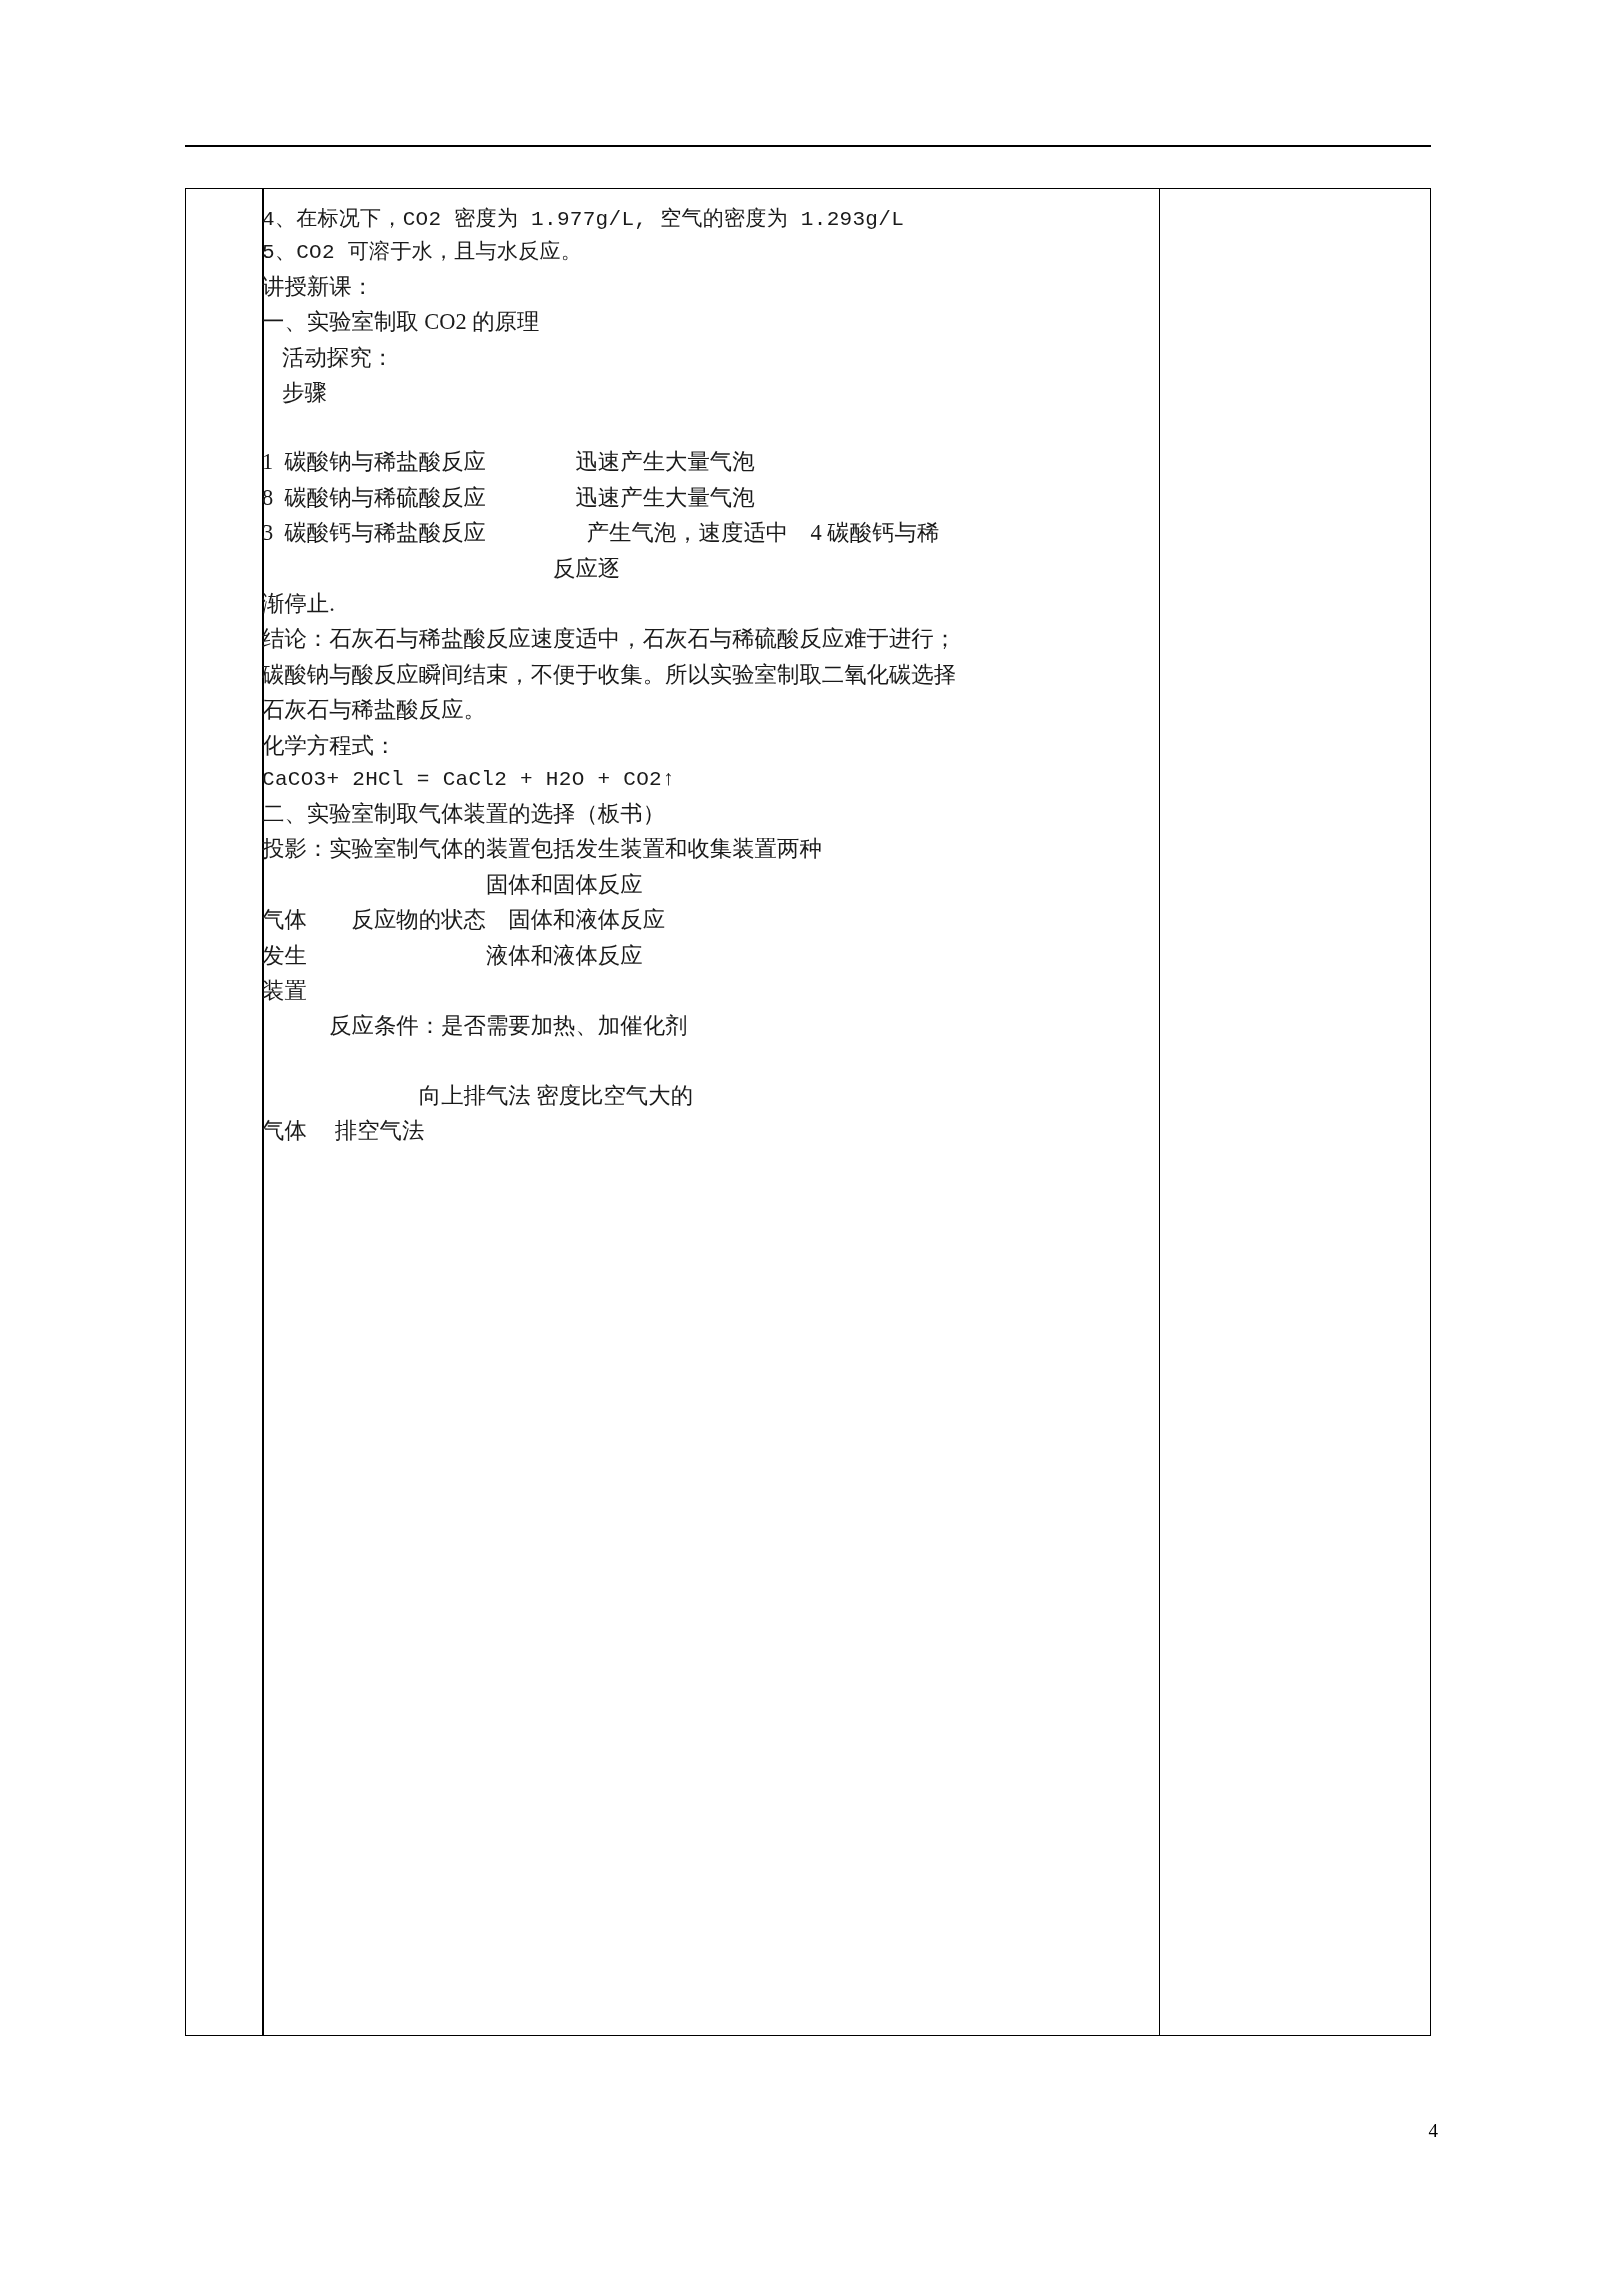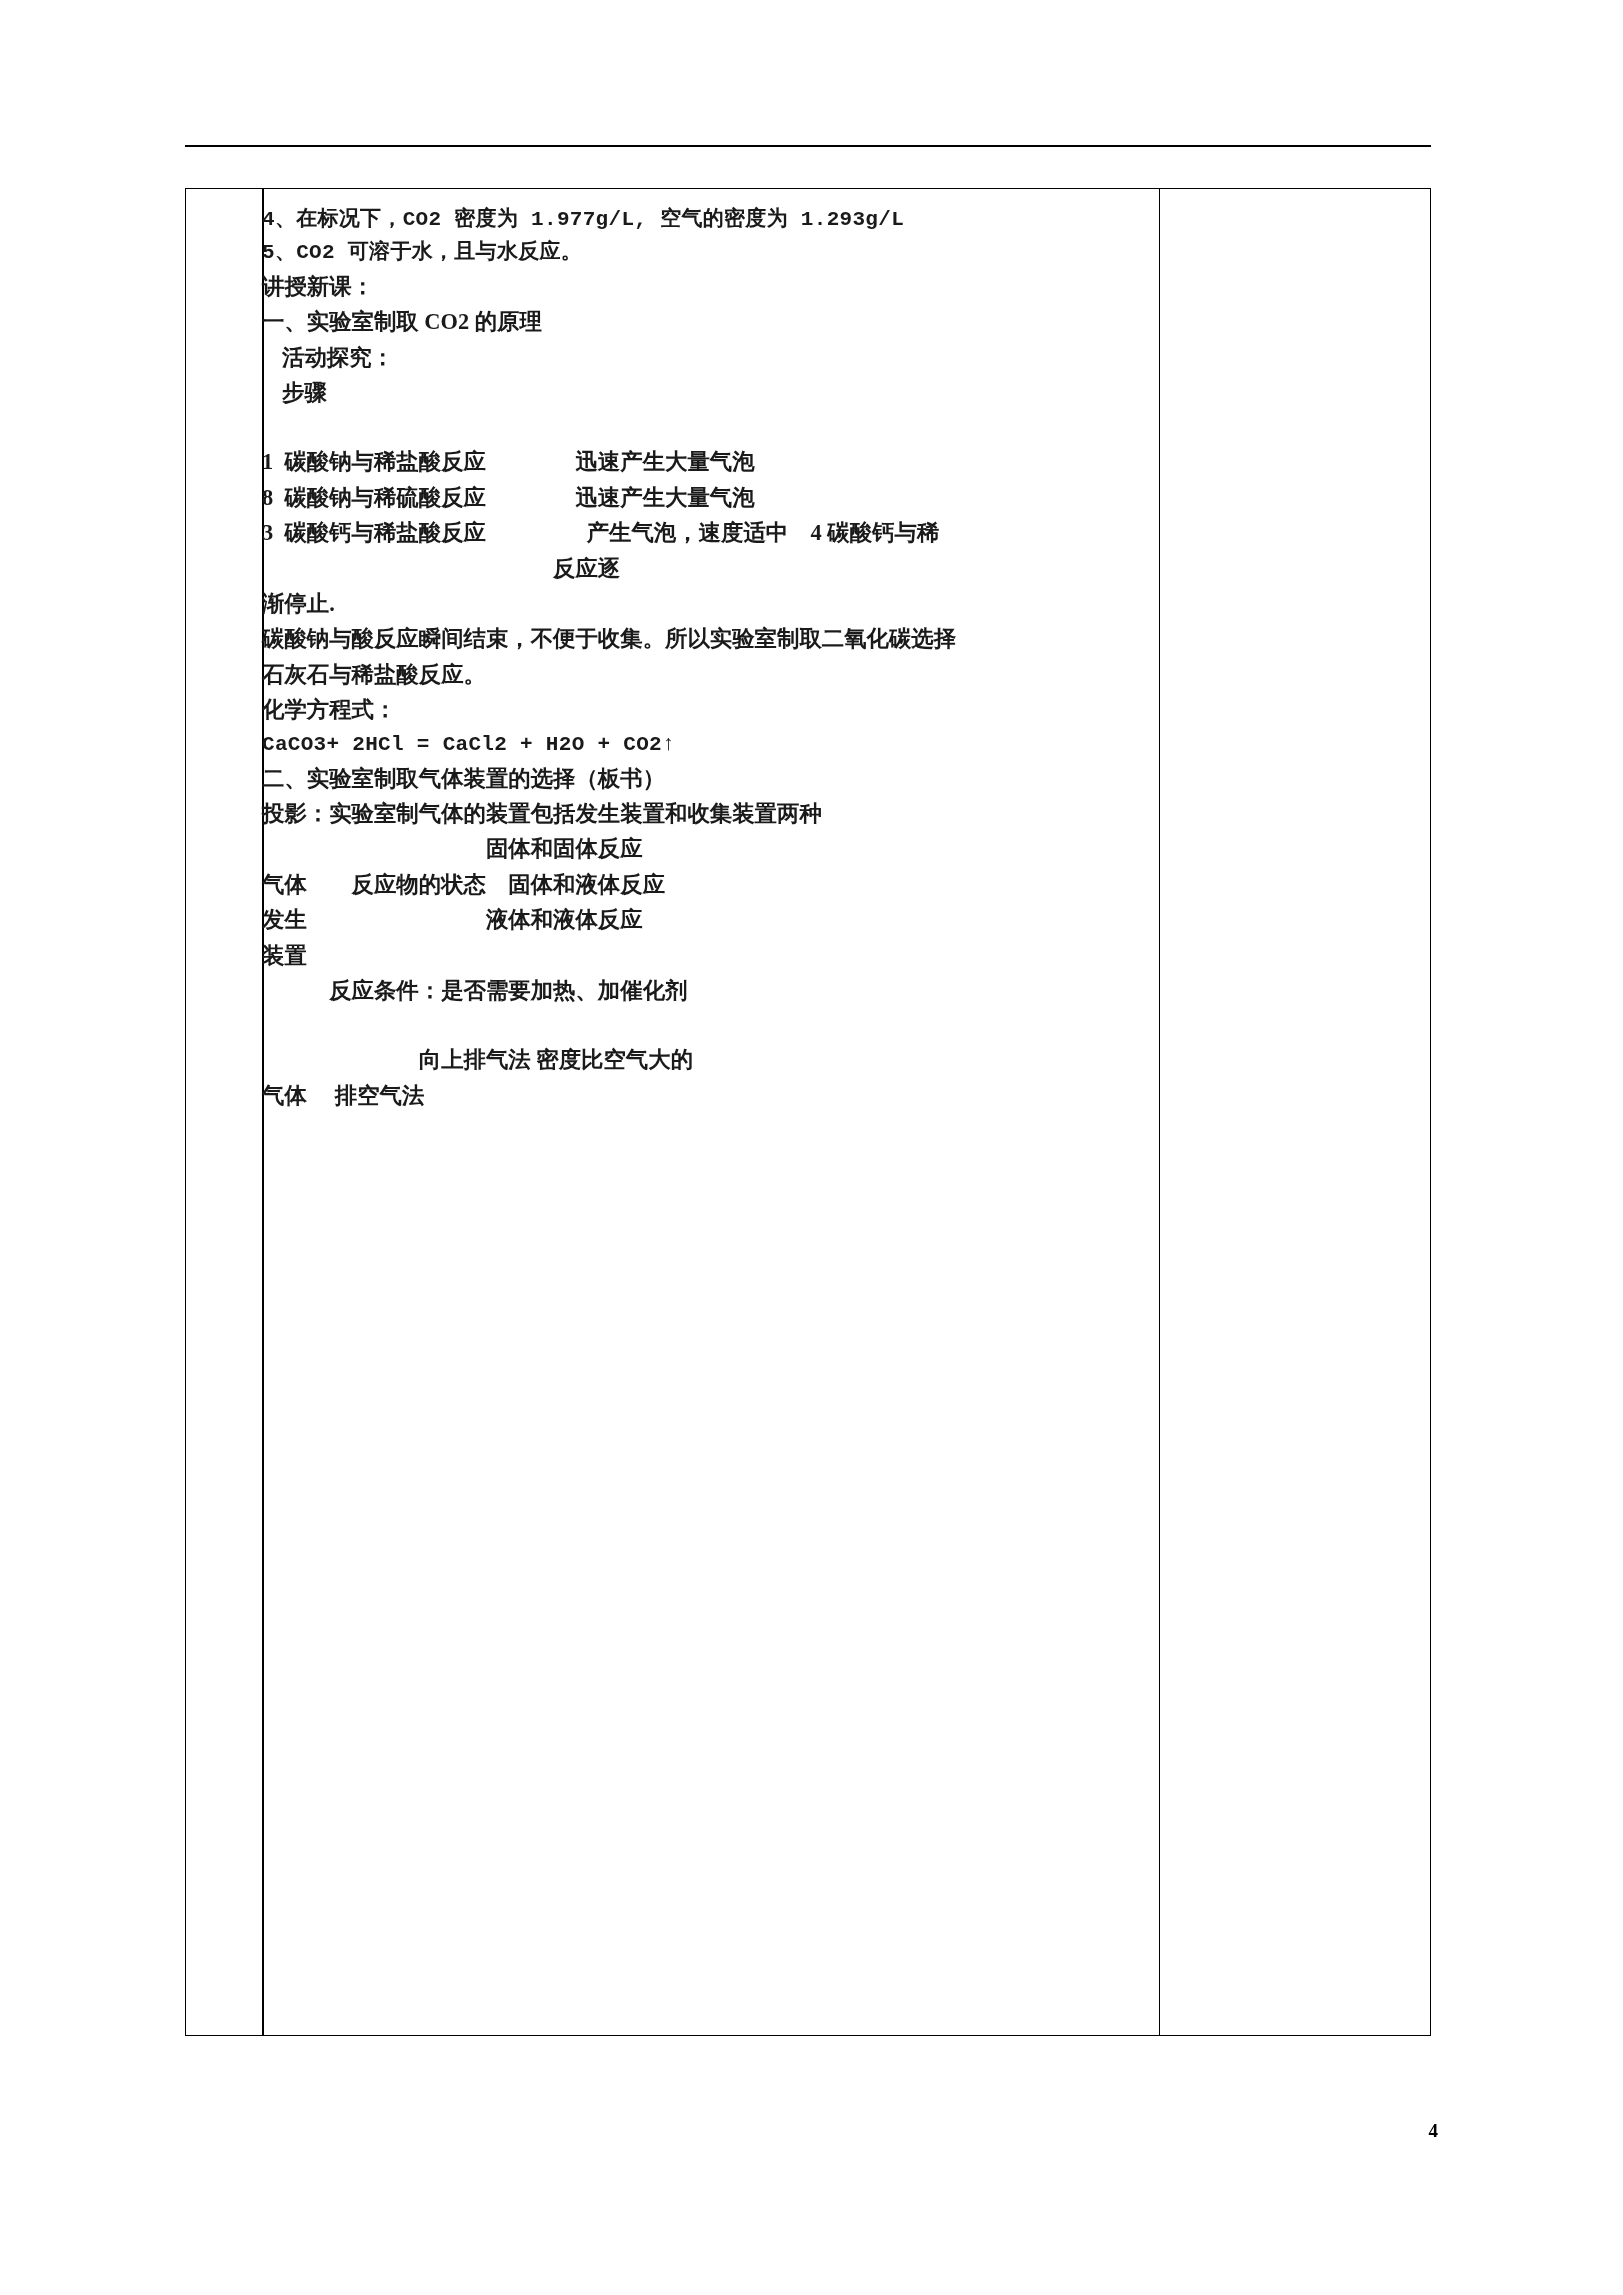--- a/index.html
+++ b/index.html
@@ -10,21 +10,20 @@
   body {
     font-family: "Liberation Serif", serif;
     color: #000000;
   }
   .page {
     position: relative;
     width: 1623px;
     height: 2295px;
     background: #ffffff;
     box-sizing: border-box;
-    font-weight: bold;
   }
   
   .top-rule {
     position: absolute;
     left: 185px;
     top: 145px;
     width: 1246px;
     height: 2.2px;
     background: #000000;
   }
@@ -101,20 +100,21 @@
         <div class="line">讲授新课：</div>
         <div class="line">一、实验室制取 CO2 的原理</div>
         <div class="line indent1">活动探究：</div>
         <div class="line indent1">步骤</div>
         <div class="blank"></div>
         <div class="line">1  碳酸钠与稀盐酸反应                迅速产生大量气泡</div>
         <div class="line">8  碳酸钠与稀硫酸反应                迅速产生大量气泡</div>
         <div class="line">3  碳酸钙与稀盐酸反应                  产生气泡，速度适中    4 碳酸钙与稀</div>
         <div class="line">                                                    反应逐</div>
         <div class="line">渐停止.</div>
+        <div class="line">结论：石灰石与稀盐酸反应速度适中，石灰石与稀硫酸反应难于进行；</div>
         <div class="line">碳酸钠与酸反应瞬间结束，不便于收集。所以实验室制取二氧化碳选择</div>
         <div class="line">石灰石与稀盐酸反应。</div>
         <div class="line">化学方程式：</div>
         <div class="line mono">CaCO3+ 2HCl = CaCl2 + H2O + CO2↑</div>
         <div class="line">二、实验室制取气体装置的选择（板书）</div>
         <div class="line">投影：实验室制气体的装置包括发生装置和收集装置两种</div>
         <div class="line">                                        固体和固体反应</div>
         <div class="line">气体        反应物的状态    固体和液体反应</div>
         <div class="line">发生                                液体和液体反应</div>
         <div class="line">装置</div>

